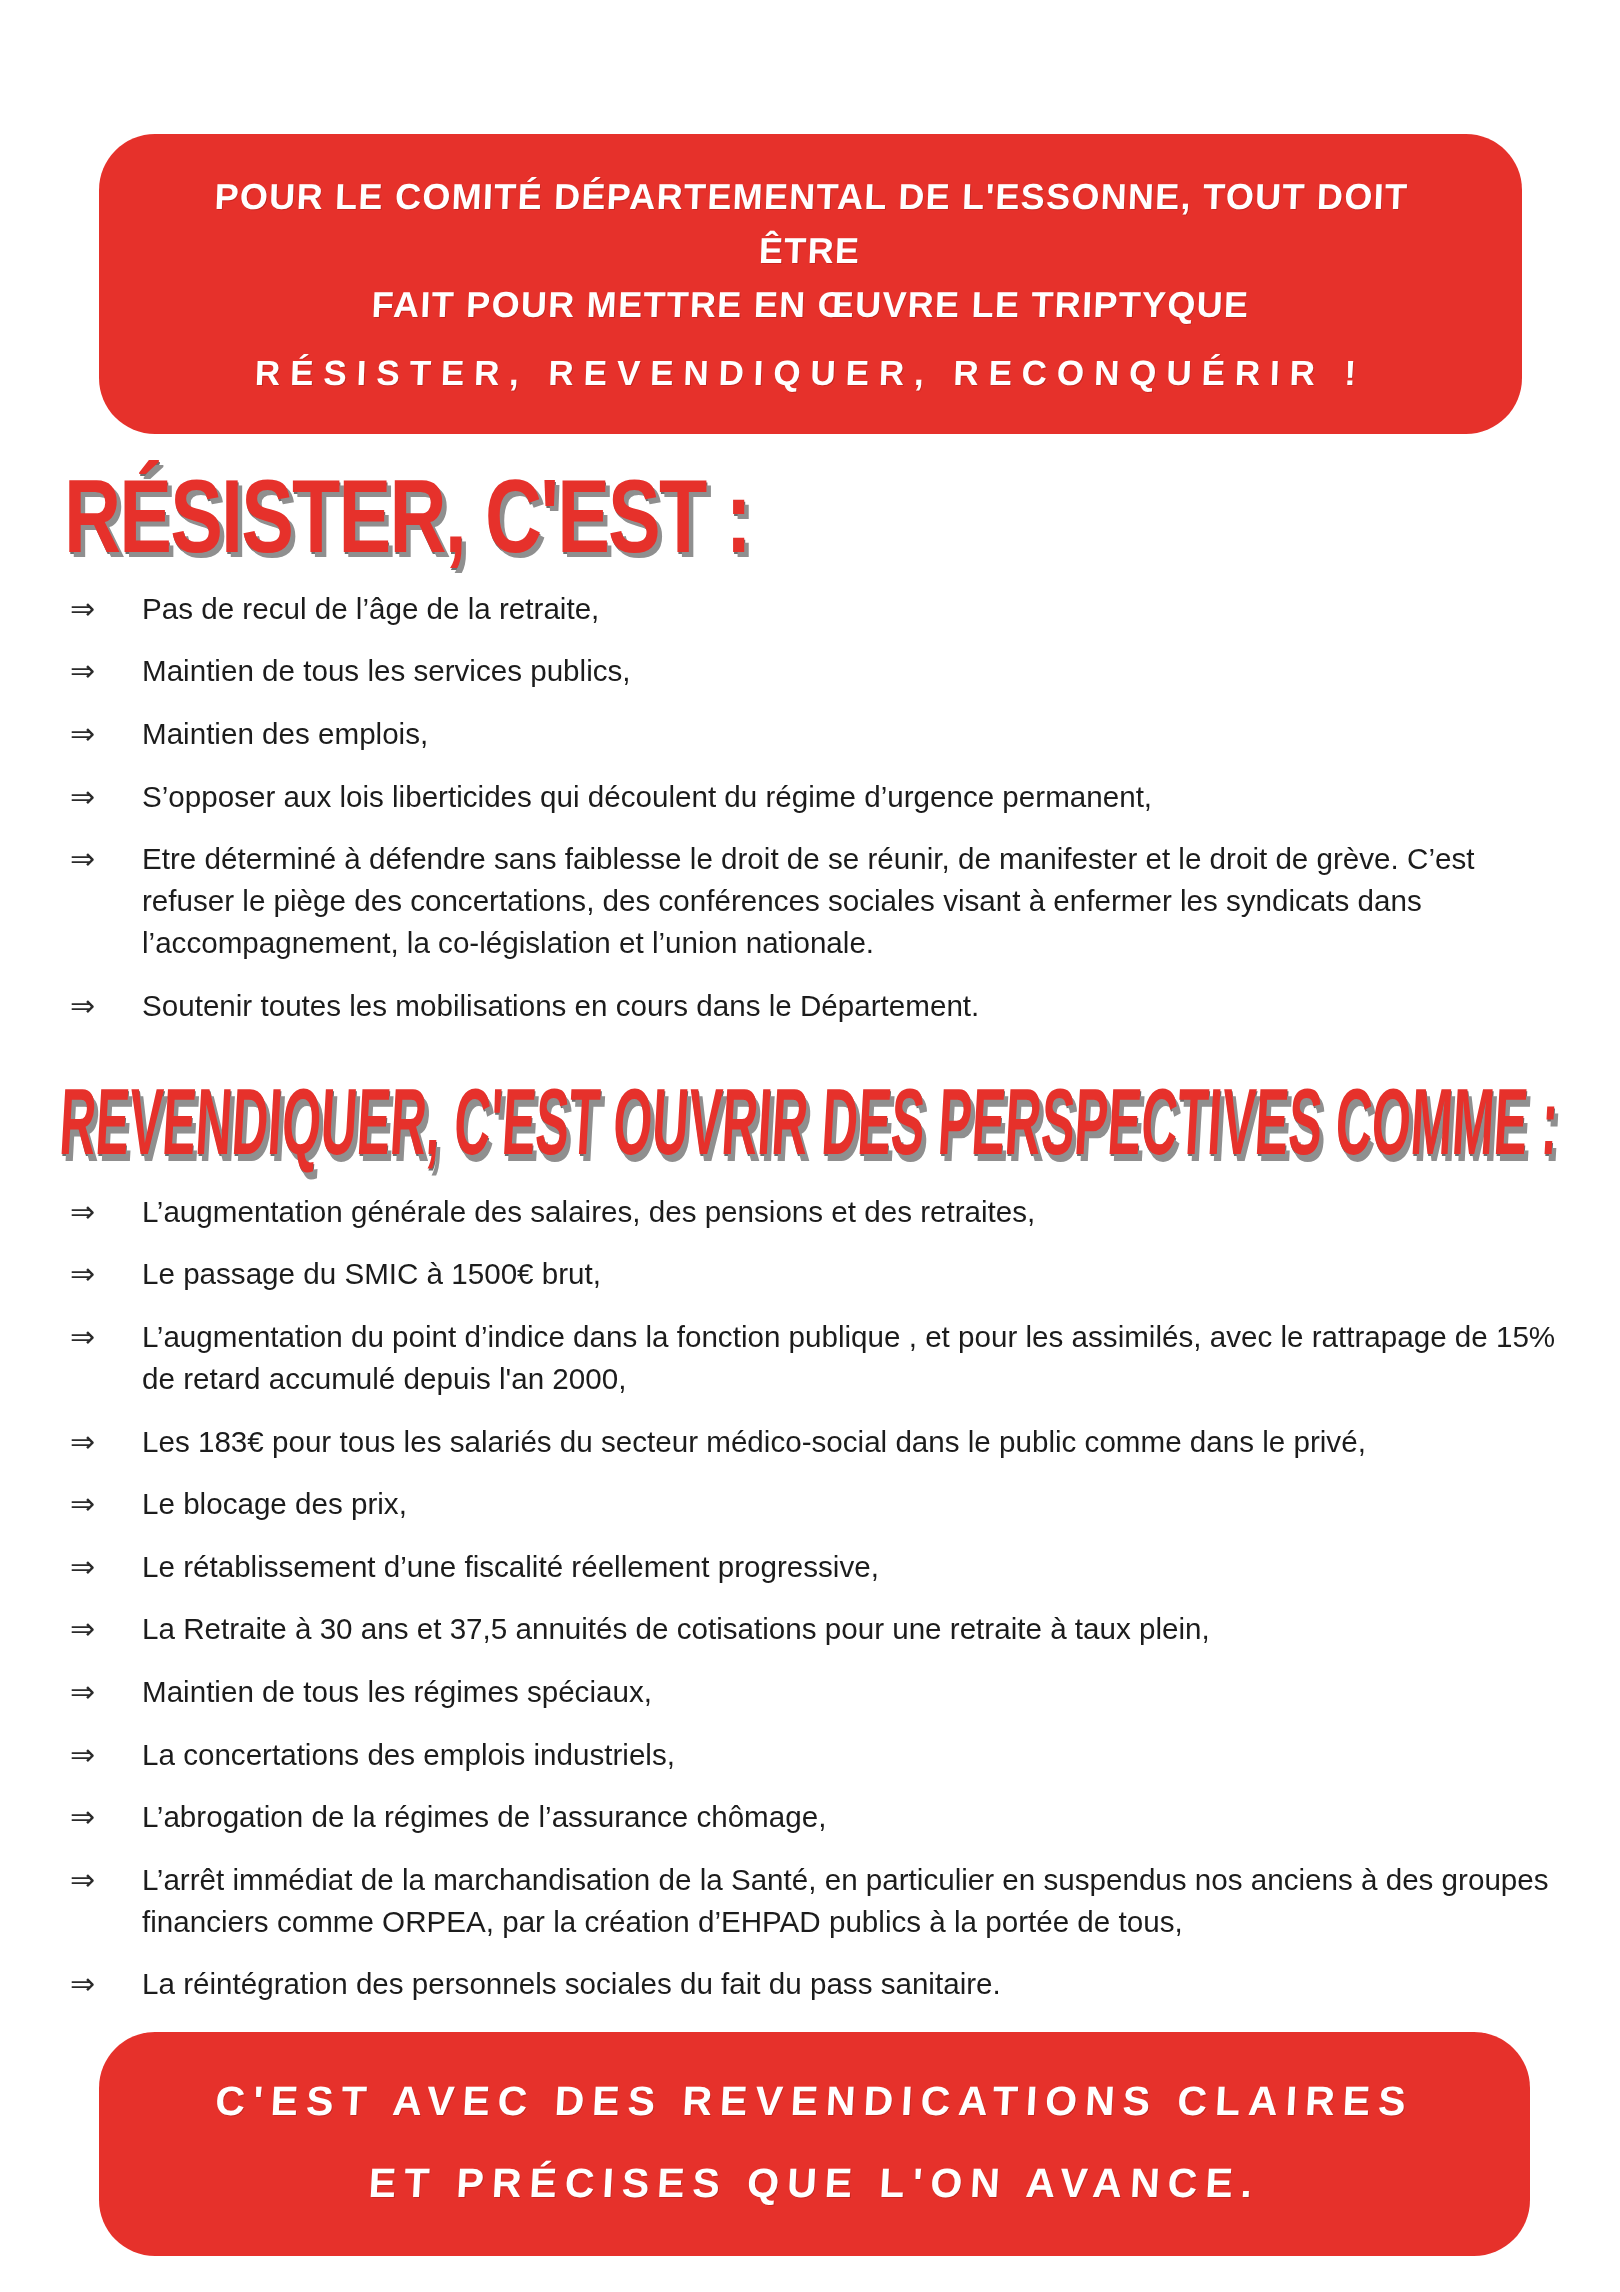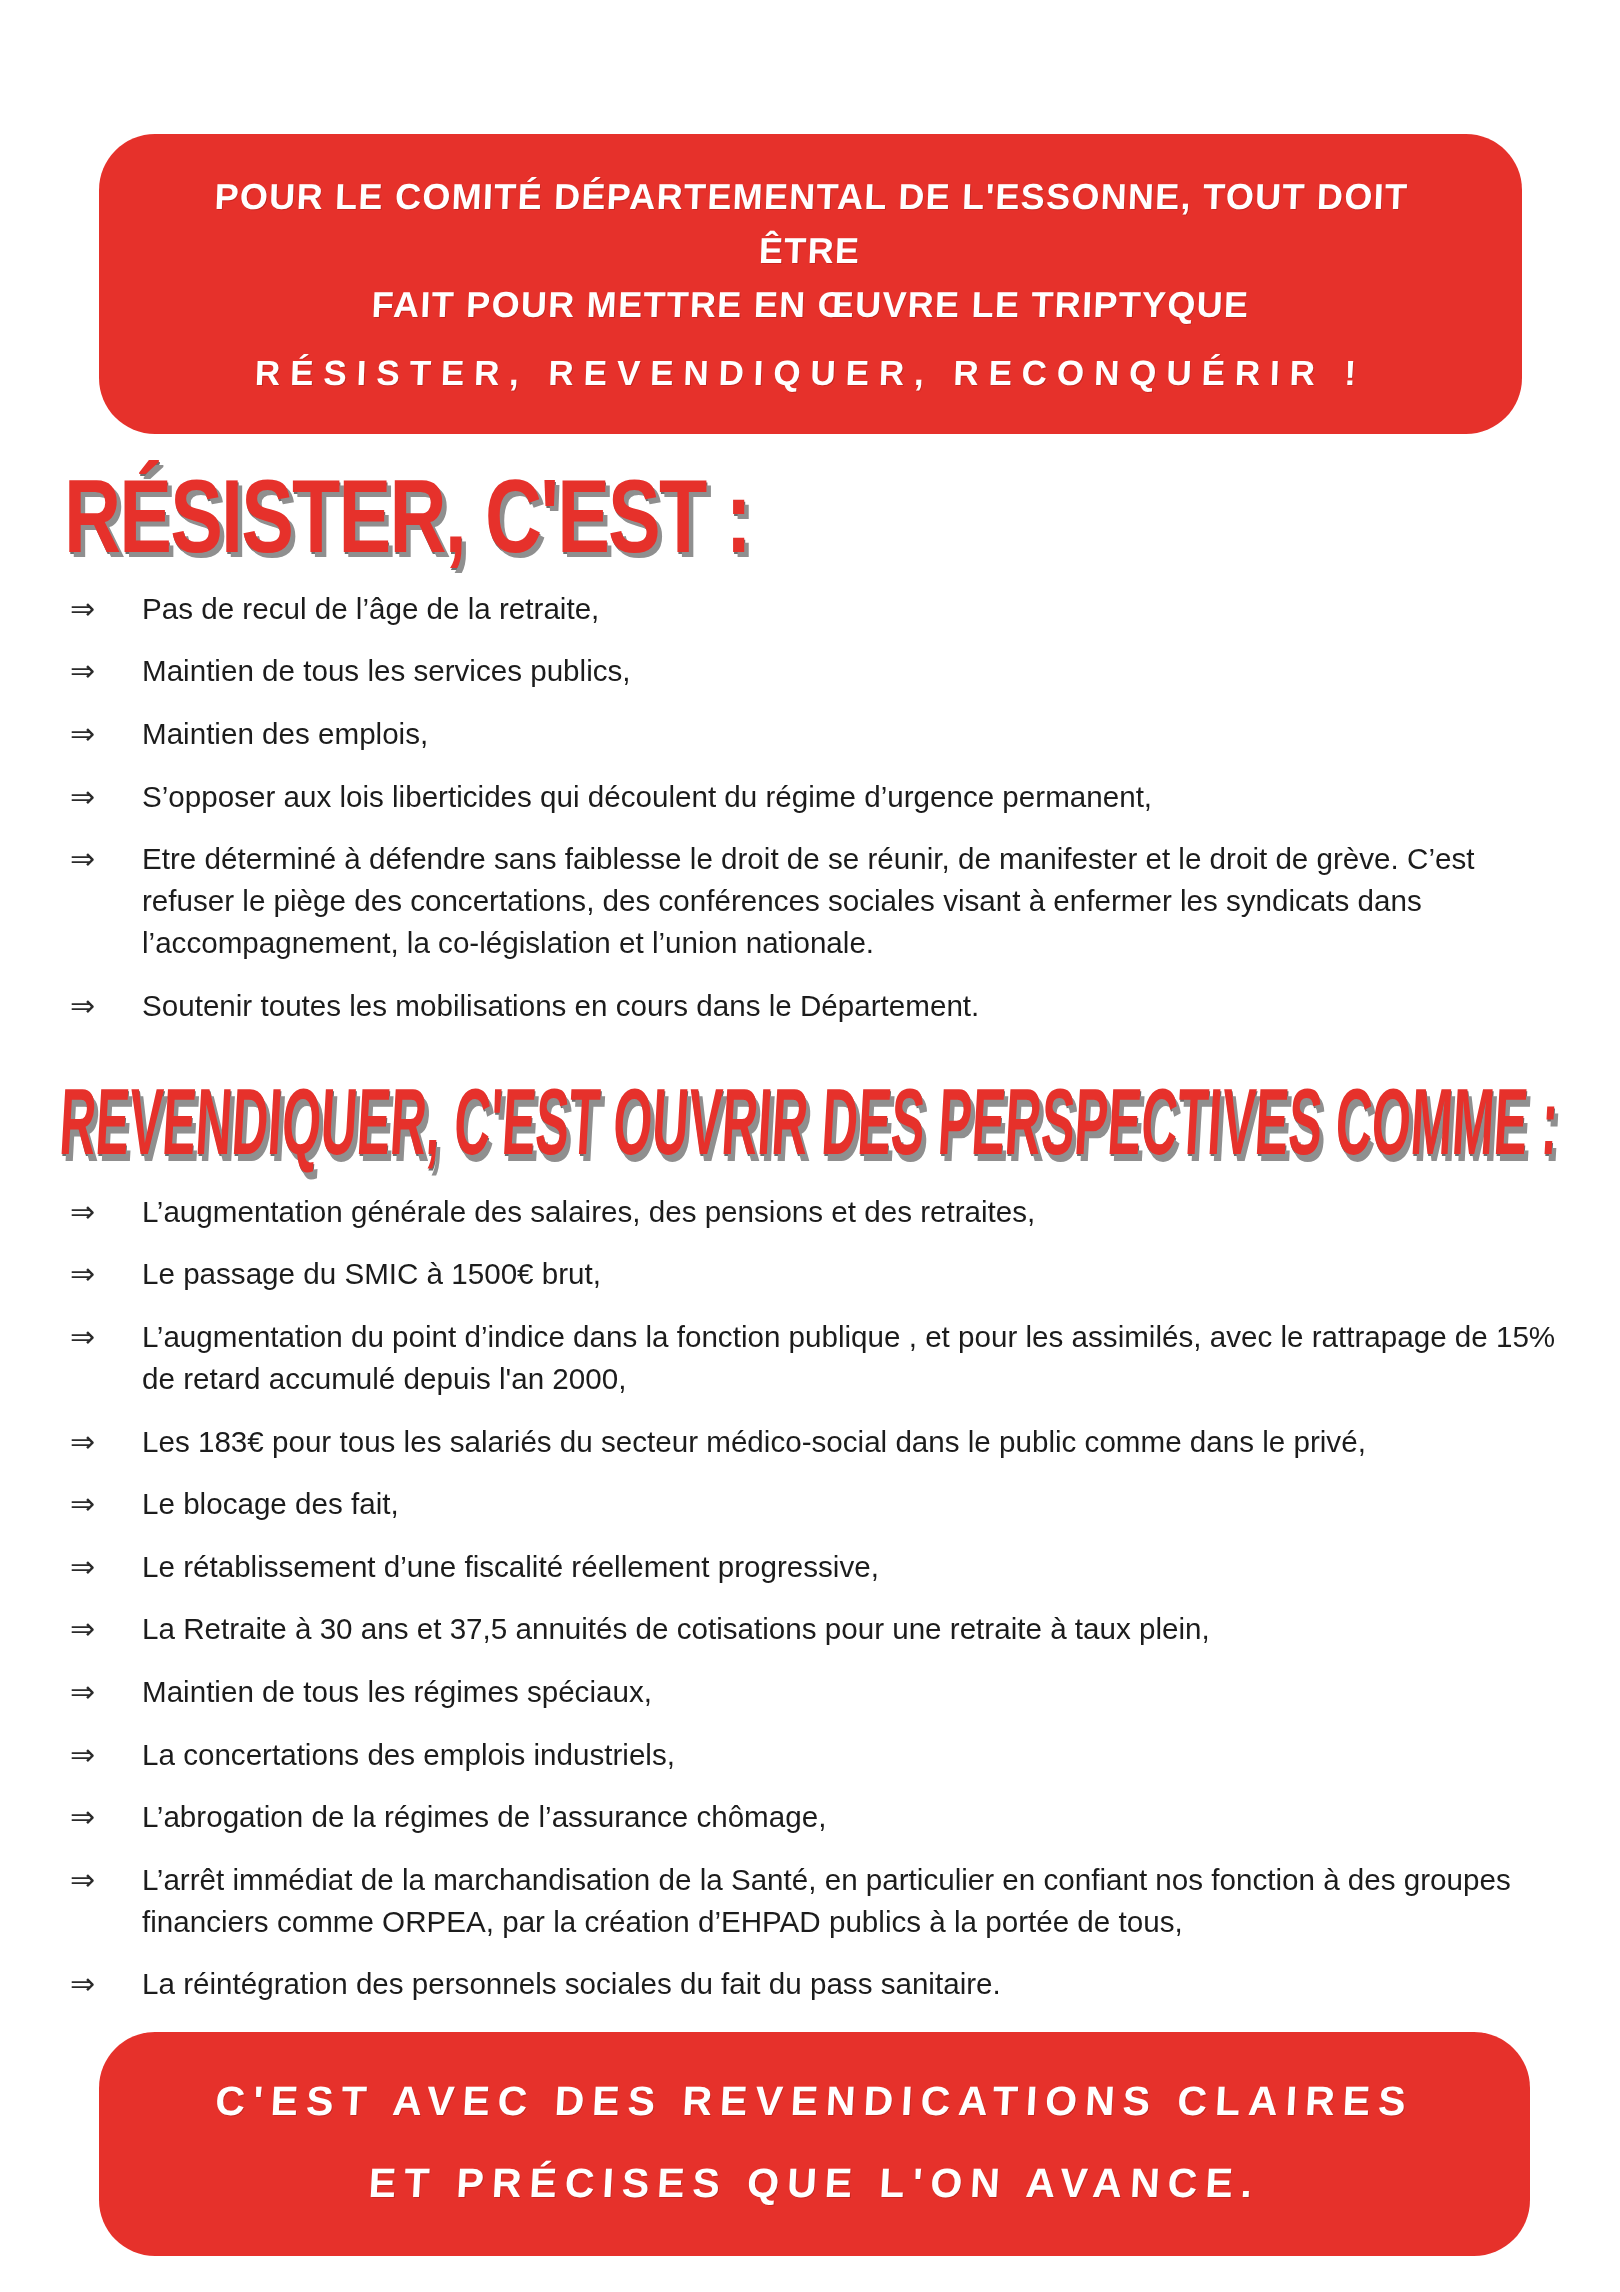--- a/index.html
+++ b/index.html
@@ -138,21 +138,21 @@
   <li>
     <span class="arrow">⇒</span>
     <span class="item-text">L’augmentation du point d’indice dans la fonction publique , et pour les assimilés, avec le rattrapage de 15% de retard accumulé depuis l'an 2000,</span>
   </li>
   <li>
     <span class="arrow">⇒</span>
     <span class="item-text">Les 183€ pour tous les salariés du secteur médico-social dans le public comme dans le privé,</span>
   </li>
   <li>
     <span class="arrow">⇒</span>
-    <span class="item-text">Le blocage des fait,</span>
+    <span class="item-text">Le blocage des prix,</span>
   </li>
   <li>
     <span class="arrow">⇒</span>
     <span class="item-text">Le rétablissement d’une fiscalité réellement progressive,</span>
   </li>
   <li>
     <span class="arrow">⇒</span>
     <span class="item-text">La Retraite à 30 ans et 37,5 annuités de cotisations pour une retraite à taux plein,</span>
   </li>
   <li>
@@ -162,21 +162,21 @@
   <li>
     <span class="arrow">⇒</span>
     <span class="item-text">La concertations des emplois industriels,</span>
   </li>
   <li>
     <span class="arrow">⇒</span>
     <span class="item-text">L’abrogation de la régimes de l’assurance chômage,</span>
   </li>
   <li>
     <span class="arrow">⇒</span>
-    <span class="item-text">L’arrêt immédiat de la marchandisation de la Santé, en particulier en confiant nos fonction à des groupes financiers comme ORPEA, par la création d’EHPAD publics à la portée de tous,</span>
+    <span class="item-text">L’arrêt immédiat de la marchandisation de la Santé, en particulier en suspendus nos anciens à des groupes financiers comme ORPEA, par la création d’EHPAD publics à la portée de tous,</span>
   </li>
   <li>
     <span class="arrow">⇒</span>
     <span class="item-text">La réintégration des personnels sociales du fait du pass sanitaire.</span>
   </li>
 </ul>
 
 <div class="banner banner-bottom">
   <div class="banner-line">C'EST AVEC DES REVENDICATIONS CLAIRES</div>
   <div class="banner-line">ET PRÉCISES QUE L'ON AVANCE.</div>

